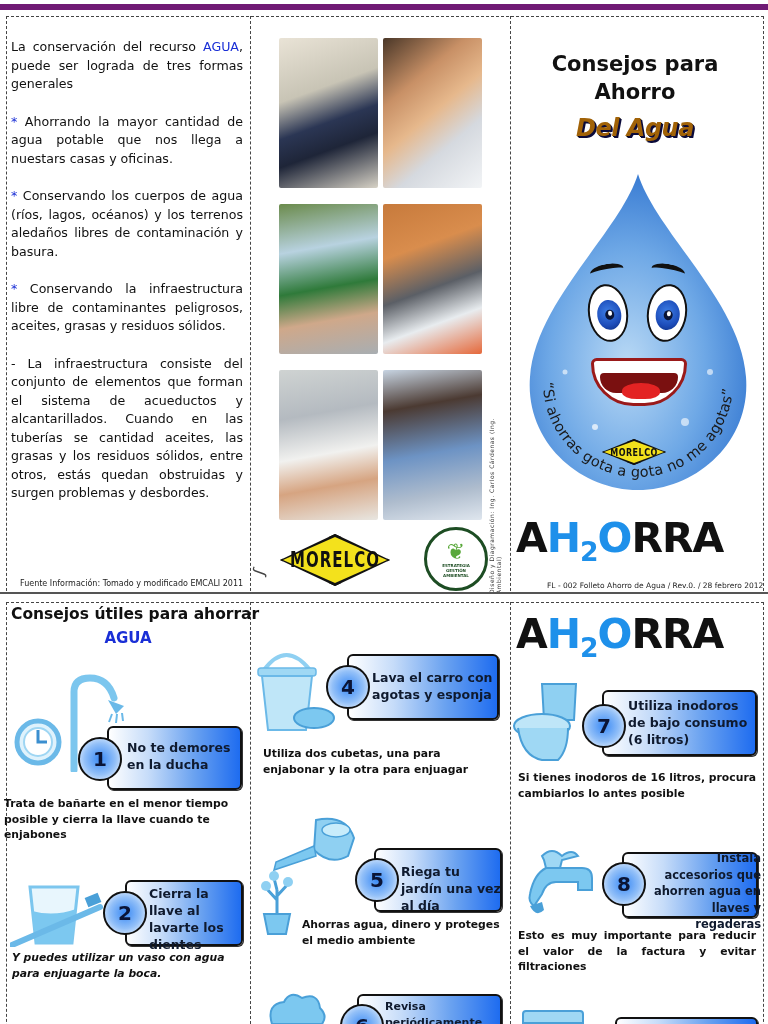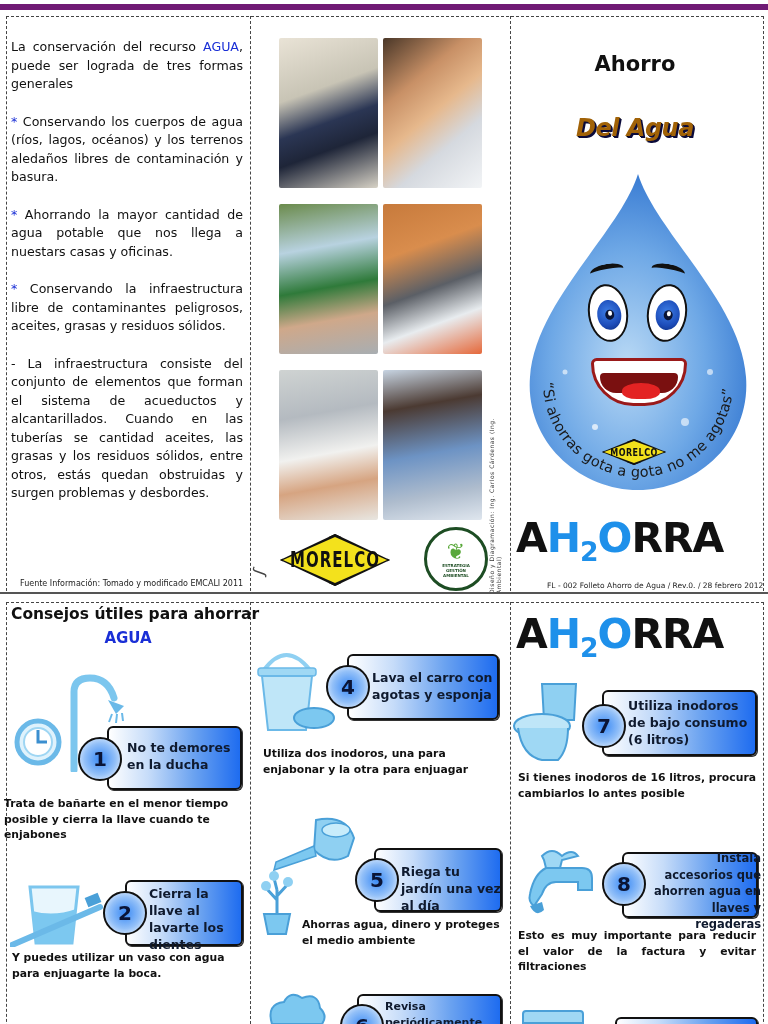--- a/index.html
+++ b/index.html
@@ -93,22 +93,22 @@
 </head>
 <body>
 
 <section class="sheet top">
   <div class="dash-frame"></div>
   <div class="vdash" style="left:250px;top:6px;height:580px;"></div>
   <div class="vdash" style="left:510px;top:6px;height:580px;"></div>
 
   <div class="intro">
     <p><span>La conservación del recurso </span><span class="blue">AGUA</span><span>, puede ser lograda de tres formas generales</span></p>
+    <p><span class="blue">*</span><span> Ahorrando la mayor cantidad de agua potable que nos llega a nuestars casas y oficinas.</span></p>
     <p><span class="blue">*</span><span> Conservando los cuerpos de agua (ríos, lagos, océanos) y los terrenos aledaños libres de contaminación y basura.</span></p>
-    <p><span class="blue">*</span><span> Ahorrando la mayor cantidad de agua potable que nos llega a nuestars casas y oficinas.</span></p>
     <p><span class="blue">*</span><span> Conservando la infraestructura libre de contaminantes peligrosos, aceites, grasas y residuos sólidos.</span></p>
     <p>- La infraestructura consiste del conjunto de elementos que forman el sistema de acueductos y alcantarillados. Cuando en las tuberías se cantidad aceites, las grasas y los residuos sólidos, entre otros, estás quedan obstruidas y surgen problemas y desbordes.</p>
   </div>
   <div class="source">Fuente Información: Tomado y modificado EMCALI 2011</div>
 
   <div class="photo ph1"></div>
   <div class="photo ph2"></div>
   <div class="photo ph3"></div>
   <div class="photo ph4"></div>
   <div class="photo ph5"></div>
@@ -122,20 +122,21 @@
       <div class="diamond-inner"></div>
     <span>MORELCO</span>
   </div>
 
   <div class="eco-logo">
     <div class="leaf">❦</div>
     <div class="eco-text">ESTRATEGIA GESTIÓN AMBIENTAL</div>
   </div>
 
   <div class="cover-title">
+    <div>Consejos para</div>
     <div>Ahorro</div>
   </div>
   <div class="cover-sub">Del Agua</div>
 
   <div class="drop-wrap">
     <svg class="drop-shape" viewBox="0 0 226 320">
       <defs>
         <radialGradient id="dg" cx="45%" cy="60%" r="65%">
           <stop offset="0%" stop-color="#b9d9f5"></stop>
           <stop offset="55%" stop-color="#6ea8e6"></stop>
@@ -211,32 +212,32 @@
 
 <svg class="icon" style="left:10px;top:885px;width:95px;height:62px;" viewBox="0 0 95 62">
   <path d="M20 2 H 68 L 62 58 H 26 Z" fill="#e8f6fd" stroke="#7cc6ee" stroke-width="3"></path>
   <path d="M22 26 Q 44 32 66 24 L 62 58 H 26 Z" fill="#7cc8f0"></path>
   <path d="M2 60 L 90 22" stroke="#6bb9e8" stroke-width="6" stroke-linecap="round"></path>
   <rect x="76" y="10" width="14" height="10" fill="#4aa0d8" transform="rotate(-22 83 15)"></rect>
 </svg>
 <div class="tip-box" style="left:125px;top:880px;width:118px;height:66px;"></div>
 <div class="tip-num" style="left:103px;top:891px;">2</div>
 <div class="tip-label" style="left:149px;top:885px;width:96px;">Cierra la llave al lavarte los dientes</div>
-<div class="tip-desc" style="left:12px;top:950px;width:235px;">Y puedes utilizar un vaso con agua para enjuagarte la boca.</div>
+<div class="tip-desc" style="left:12px;top:950px;width:235px;font-style:italic;">Y puedes utilizar un vaso con agua para enjuagarte la boca.</div>
 
 <svg class="icon" style="left:256px;top:644px;width:80px;height:92px;" viewBox="0 0 80 92">
   <path d="M8 26 Q 30 -4 54 26" fill="none" stroke="#8fd0f2" stroke-width="4"></path>
   <rect x="2" y="24" width="58" height="8" rx="3" fill="#9fd8f4" stroke="#6bb9e8" stroke-width="1.5"></rect>
   <path d="M6 32 H 56 L 50 86 H 12 Z" fill="#bfe6f8" stroke="#6bb9e8" stroke-width="2"></path>
   <ellipse cx="58" cy="74" rx="20" ry="10" fill="#7cc8f0" stroke="#4aa0d8" stroke-width="2"></ellipse>
 </svg>
 <div class="tip-box" style="left:347px;top:654px;width:152px;height:66px;"></div>
 <div class="tip-num" style="left:326px;top:665px;">4</div>
 <div class="tip-label" style="left:372px;top:669px;width:128px;">Lava el carro con agotas y esponja</div>
-<div class="tip-desc" style="left:263px;top:746px;width:240px;">Utiliza dos inodoros, una para enjabonar y la otra para enjuagar</div>
+<div class="tip-desc" style="left:263px;top:746px;width:240px;">Utiliza dos cubetas, una para enjabonar y la otra para enjuagar</div>
 
 <svg class="icon" style="left:256px;top:810px;width:104px;height:130px;" viewBox="0 0 104 130">
   <path d="M60 10 Q 90 4 98 28 L 92 46 Q 74 56 58 40 Z" fill="#8fd0f2" stroke="#4aa0d8" stroke-width="2"></path>
   <ellipse cx="80" cy="20" rx="14" ry="7" fill="#c8ecfb" stroke="#4aa0d8" stroke-width="1.5"></ellipse>
   <path d="M58 36 L 20 52 L 18 60 L 60 46 Z" fill="#7cc8f0" stroke="#4aa0d8" stroke-width="1.5"></path>
   <path d="M8 104 H 34 L 30 124 H 12 Z" fill="#7cc8f0" stroke="#4aa0d8" stroke-width="2"></path>
   <path d="M21 104 V 80 M21 90 L 10 78 M21 86 L 32 74 M21 80 L 18 68" stroke="#4aa0d8" stroke-width="3" fill="none"></path>
   <circle cx="10" cy="76" r="5" fill="#8fd0f2"></circle>
     <circle cx="32" cy="72" r="5" fill="#8fd0f2"></circle>
     <circle cx="18" cy="66" r="5" fill="#8fd0f2"></circle>

